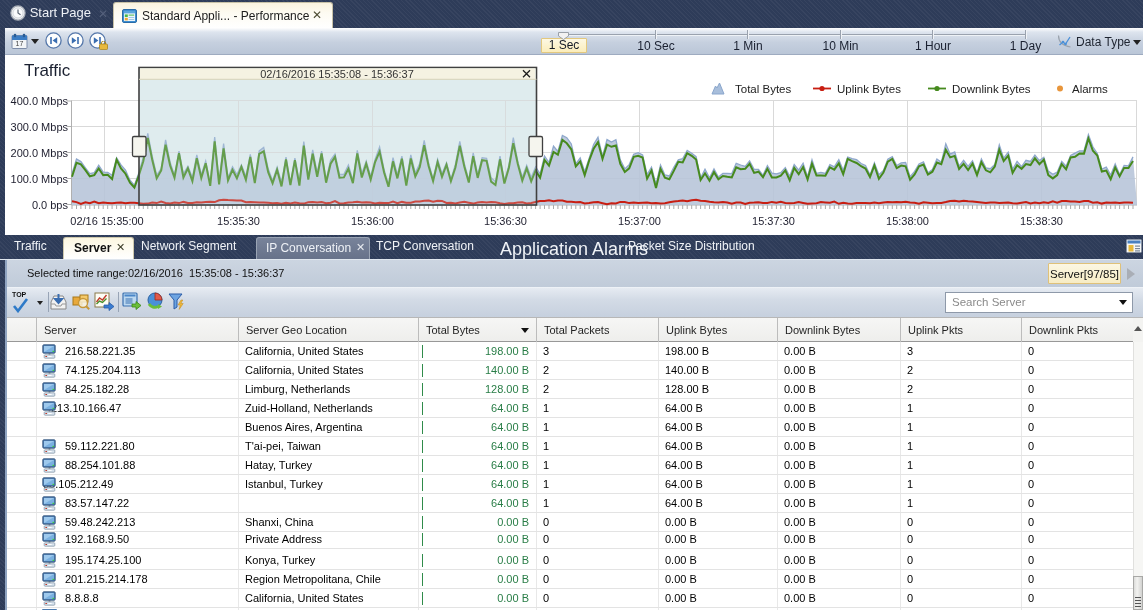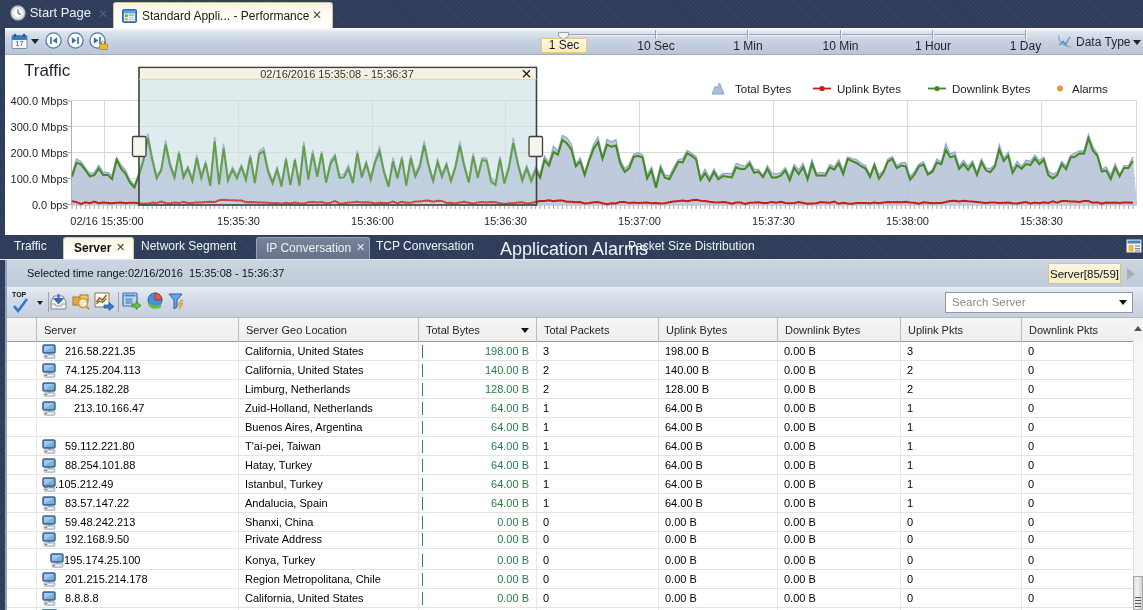--- a/index.html
+++ b/index.html
@@ -188,21 +188,21 @@
    <rect x="9" y="6.5" width="5" height="1.2" fill="#7a8798"></rect>
    <rect x="9" y="9" width="5" height="1.2" fill="#7a8798"></rect>
    <rect x="9" y="11.3" width="5" height="1.2" fill="#7a8798"></rect>
  </svg>
 </div>
 
 <div class="abs" id="inforow">
  <div class="abs navy leftedge" style="top:0;height:28px"></div>
     <div class="abs" style="left:5px;top:0;width:2px;height:28px;background:#8fa3c0"></div>
  <div style="position:absolute;left:27px;top:7px;font-size:11px;color:#101010">Selected time range:02/16/2016&nbsp;&nbsp;15:35:08 - 15:36:37</div>
- <div style="position:absolute;left:1048px;top:3px;width:73px;height:21px;background:linear-gradient(#fcf7e3,#f7ecc4);border:1px solid #dfc179;border-radius:1px;font-size:11.5px;color:#101010;text-align:center;line-height:20px">Server[85/59]</div>
+ <div style="position:absolute;left:1048px;top:3px;width:73px;height:21px;background:linear-gradient(#fcf7e3,#f7ecc4);border:1px solid #dfc179;border-radius:1px;font-size:11.5px;color:#101010;text-align:center;line-height:20px">Server[97/85]</div>
  <div style="position:absolute;left:1127px;top:8px;width:0;height:0;border-top:6px solid transparent;border-bottom:6px solid transparent;border-left:8px solid #a9aeb6"></div>
 </div>
 
 <div class="abs" id="toolbar2">
  <div class="abs navy leftedge" style="top:-1px;height:31px"></div>
     <div class="abs" style="left:5px;top:-1px;width:2px;height:31px;background:#8fa3c0"></div>
  <div style="position:absolute;left:12px;top:3px;width:24px;height:22px">
    <span style="position:absolute;left:0;top:0;font-size:7px;font-weight:bold;color:#111;letter-spacing:0">TOP</span>
    <svg width="18" height="15" viewBox="0 0 18 15" style="position:absolute;left:0;top:7px">
         <path d="M2 8l4 5L15 1" fill="none" stroke="#2e7ac8" stroke-width="2.6"></path>
@@ -334,21 +334,21 @@
       <div class="c" style="left:231px;width:180px">Limburg, Netherlands</div>
       <div class="c tbv" style="left:411px;width:119px"><span class="gbar" style="left:3.5px"></span>128.00 B</div>
       <div class="c" style="left:529px;width:122px">2</div>
       <div class="c" style="left:651px;width:119px">128.00 B</div>
       <div class="c" style="left:770px;width:123px">0.00 B</div>
       <div class="c" style="left:893px;width:121px">2</div>
       <div class="c" style="left:1014px;width:112px">0</div>
     </div>
     <div class="row" style="top:56.91px;height:18.97px">
       <div class="c" style="left:1px;width:28px"></div>
-      <div class="c" style="left:29px;width:202px;padding-left:38px"><svg width="15" height="15" viewBox="0 0 15 15" style="position:absolute;left:6px;top:2px">
+      <div class="c" style="left:29px;width:202px;padding-left:15px"><svg width="15" height="15" viewBox="0 0 15 15" style="position:absolute;left:6px;top:2px">
  <rect x="0.8" y="0.8" width="12.4" height="8.4" rx="1" fill="#4a7ab0" stroke="#3a5a80" stroke-width="0.9"></rect>
  <rect x="2" y="2" width="10" height="6" fill="#7ab0e0"></rect>
  <path d="M2 2l10 0-10 6z" fill="#a8d0f0" fill-opacity="0.8"></path>
  <rect x="10.5" y="6.8" width="1.6" height="1.2" fill="#3ad03a"></rect>
  <rect x="6.6" y="9.2" width="1.8" height="1.6" fill="#5a6a7a"></rect>
  <rect x="2.2" y="10.8" width="10.6" height="3.4" rx="0.8" fill="#d8e4ee" stroke="#8a9aaa" stroke-width="0.8"></rect>
  <rect x="3.4" y="12" width="1.6" height="1" fill="#c03a2a"></rect>
  <rect x="6.2" y="12" width="3.4" height="1" fill="#fff"></rect>
 </svg>213.10.166.47</div>
       <div class="c" style="left:231px;width:180px">Zuid-Holland, Netherlands</div>
@@ -434,21 +434,20 @@
       <div class="c" style="left:29px;width:202px;padding-left:29px"><svg width="15" height="15" viewBox="0 0 15 15" style="position:absolute;left:6px;top:2px">
  <rect x="0.8" y="0.8" width="12.4" height="8.4" rx="1" fill="#4a7ab0" stroke="#3a5a80" stroke-width="0.9"></rect>
  <rect x="2" y="2" width="10" height="6" fill="#7ab0e0"></rect>
  <path d="M2 2l10 0-10 6z" fill="#a8d0f0" fill-opacity="0.8"></path>
  <rect x="10.5" y="6.8" width="1.6" height="1.2" fill="#3ad03a"></rect>
  <rect x="6.6" y="9.2" width="1.8" height="1.6" fill="#5a6a7a"></rect>
  <rect x="2.2" y="10.8" width="10.6" height="3.4" rx="0.8" fill="#d8e4ee" stroke="#8a9aaa" stroke-width="0.8"></rect>
  <rect x="3.4" y="12" width="1.6" height="1" fill="#c03a2a"></rect>
  <rect x="6.2" y="12" width="3.4" height="1" fill="#fff"></rect>
 </svg>83.57.147.22</div>
-      <div class="c" style="left:231px;width:180px">Andalucia, Spain</div>
       <div class="c tbv" style="left:411px;width:119px"><span class="gbar" style="left:3.5px"></span>64.00 B</div>
       <div class="c" style="left:529px;width:122px">1</div>
       <div class="c" style="left:651px;width:119px">64.00 B</div>
       <div class="c" style="left:770px;width:123px">0.00 B</div>
       <div class="c" style="left:893px;width:121px">1</div>
       <div class="c" style="left:1014px;width:112px">0</div>
     </div>
     <div class="row" style="top:170.73px;height:18.97px">
       <div class="c" style="left:1px;width:28px"></div>
       <div class="c" style="left:29px;width:202px;padding-left:29px"><svg width="15" height="15" viewBox="0 0 15 15" style="position:absolute;left:6px;top:2px">
@@ -484,21 +483,21 @@
       <div class="c" style="left:231px;width:180px">Private Address</div>
       <div class="c tbv" style="left:411px;width:119px"><span class="gbar" style="left:3.5px"></span>0.00 B</div>
       <div class="c" style="left:529px;width:122px">0</div>
       <div class="c" style="left:651px;width:119px">0.00 B</div>
       <div class="c" style="left:770px;width:123px">0.00 B</div>
       <div class="c" style="left:893px;width:121px">0</div>
       <div class="c" style="left:1014px;width:112px">0</div>
     </div>
     <div class="row" style="top:208.67px;height:18.97px">
       <div class="c" style="left:1px;width:28px"></div>
-      <div class="c" style="left:37px;width:202px;padding-left:20px"><svg width="15" height="15" viewBox="0 0 15 15" style="position:absolute;left:6px;top:2px">
+      <div class="c" style="left:29px;width:202px;padding-left:29px"><svg width="15" height="15" viewBox="0 0 15 15" style="position:absolute;left:6px;top:2px">
  <rect x="0.8" y="0.8" width="12.4" height="8.4" rx="1" fill="#4a7ab0" stroke="#3a5a80" stroke-width="0.9"></rect>
  <rect x="2" y="2" width="10" height="6" fill="#7ab0e0"></rect>
  <path d="M2 2l10 0-10 6z" fill="#a8d0f0" fill-opacity="0.8"></path>
  <rect x="10.5" y="6.8" width="1.6" height="1.2" fill="#3ad03a"></rect>
  <rect x="6.6" y="9.2" width="1.8" height="1.6" fill="#5a6a7a"></rect>
  <rect x="2.2" y="10.8" width="10.6" height="3.4" rx="0.8" fill="#d8e4ee" stroke="#8a9aaa" stroke-width="0.8"></rect>
  <rect x="3.4" y="12" width="1.6" height="1" fill="#c03a2a"></rect>
  <rect x="6.2" y="12" width="3.4" height="1" fill="#fff"></rect>
 </svg>195.174.25.100</div>
       <div class="c" style="left:231px;width:180px">Konya, Turkey</div>

